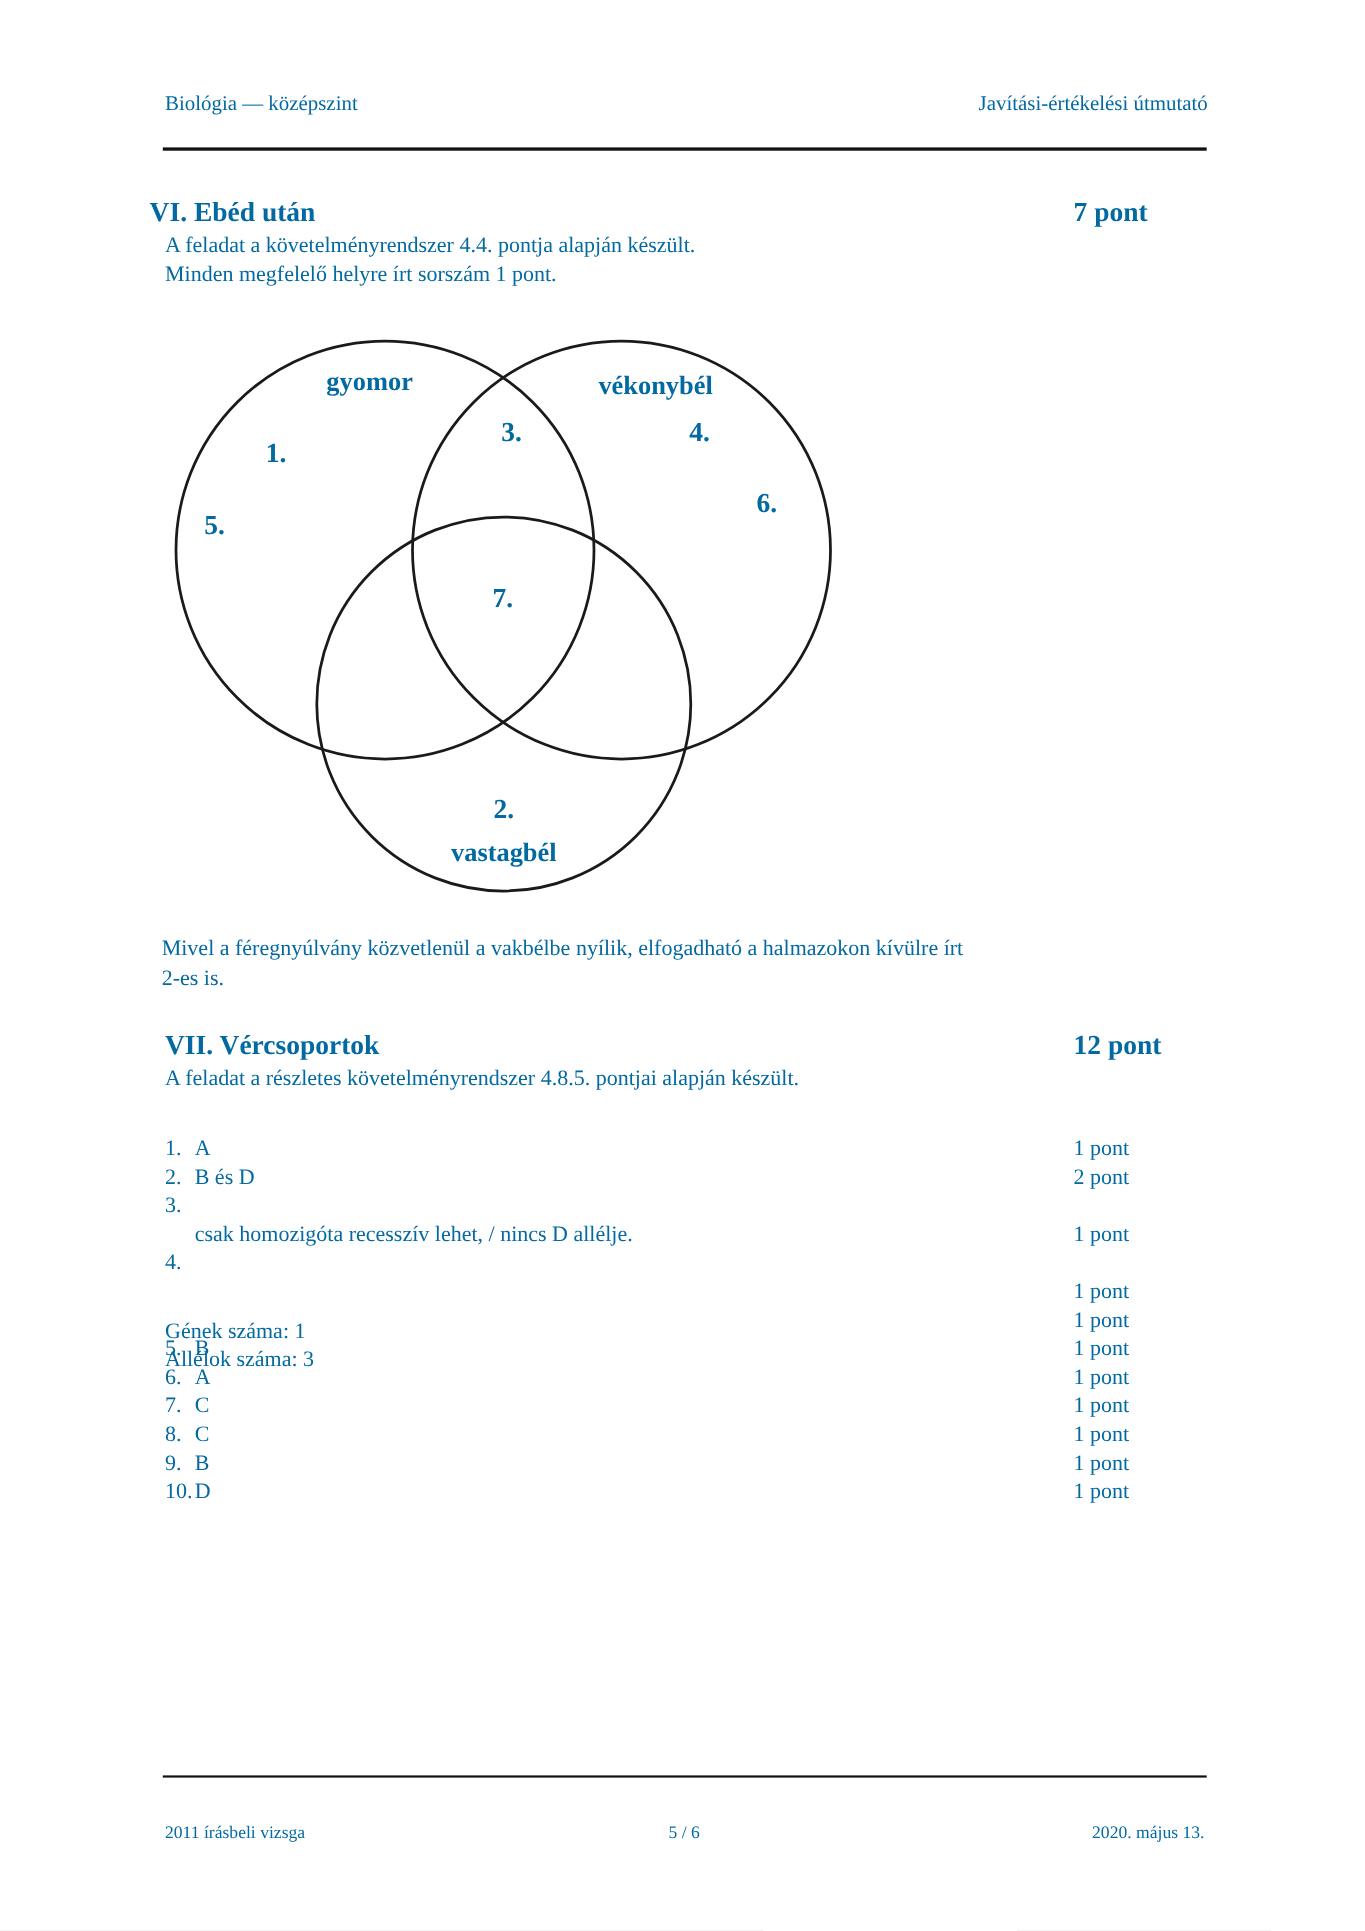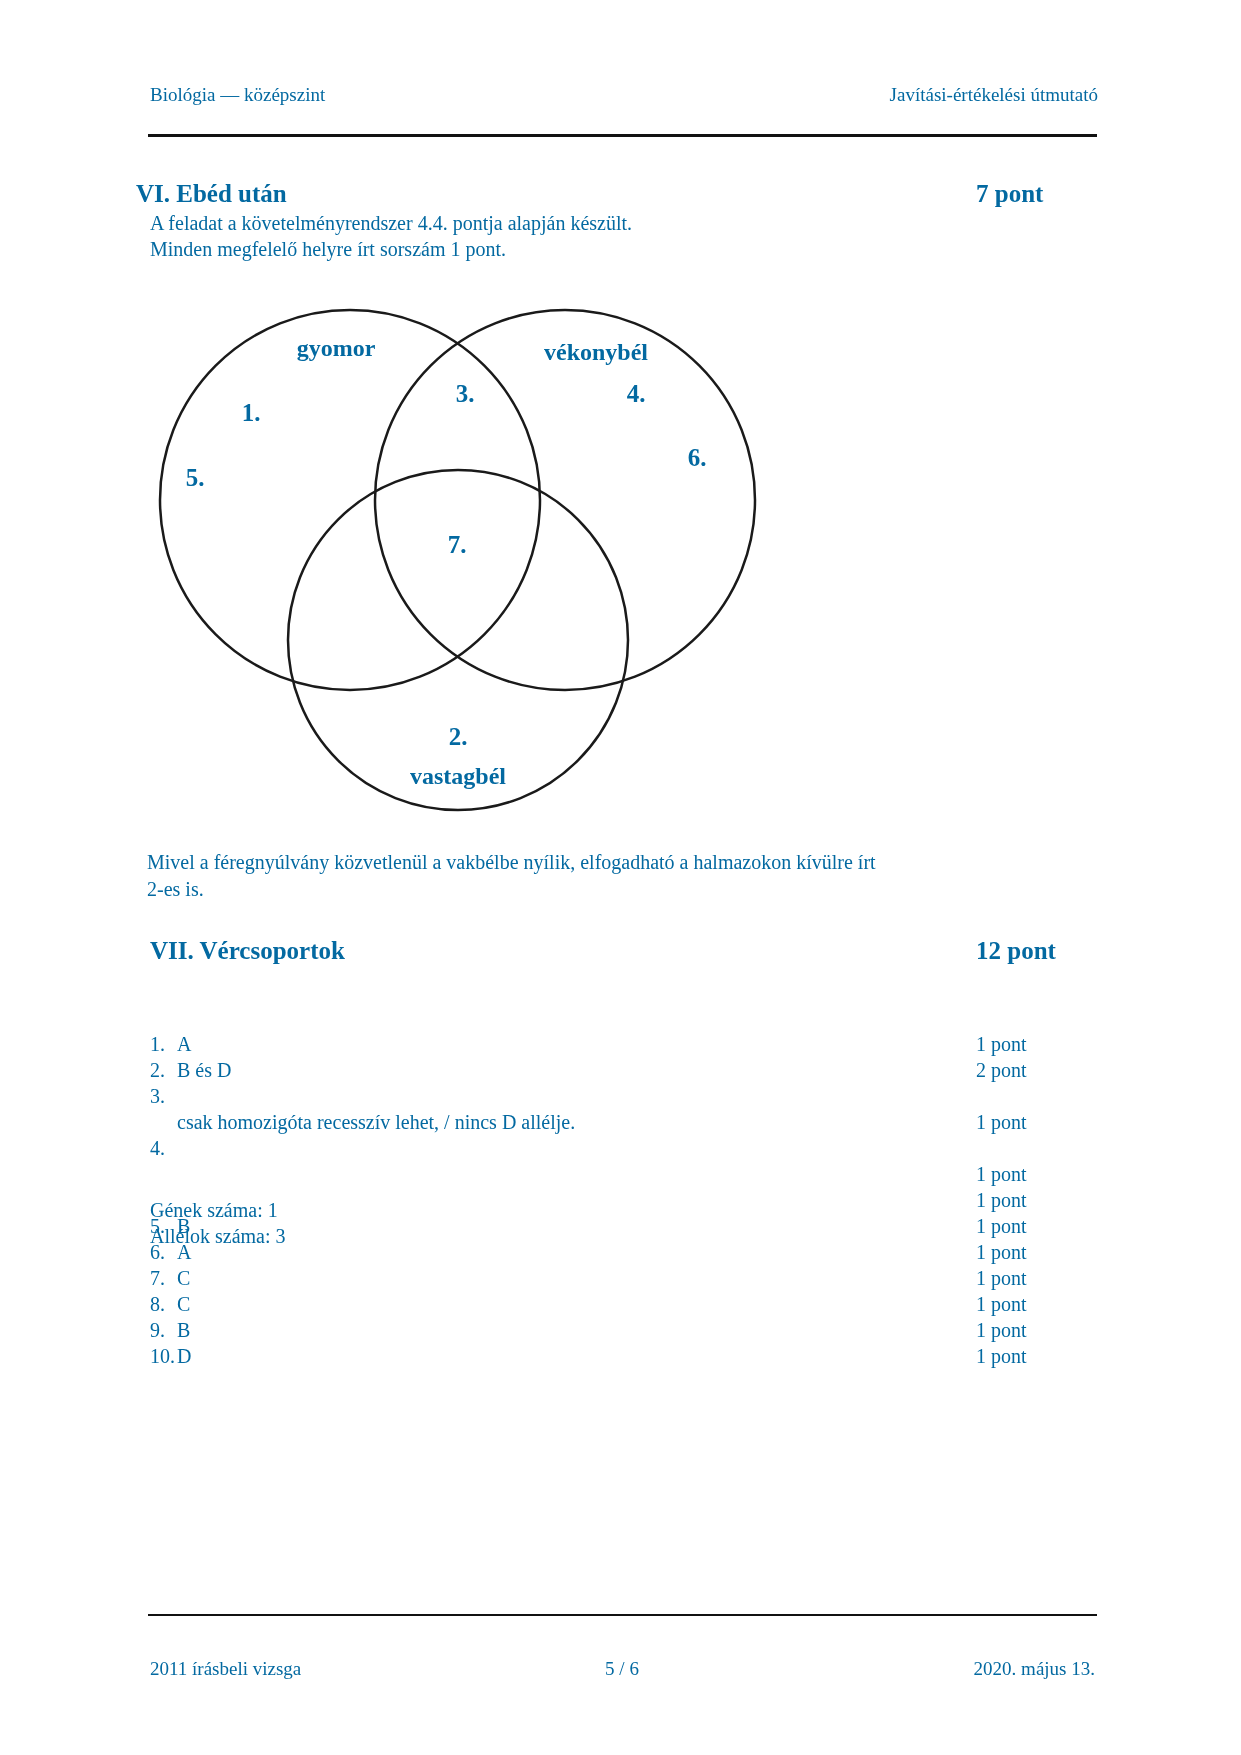--- a/index.html
+++ b/index.html
@@ -23,21 +23,21 @@
   .vnum {
     position:absolute; transform:translate(-50%,-50%);
     font-size:25px; font-weight:bold; white-space:nowrap;
   }
   .rows { position:absolute; left:150px; top:1031px; width:945px; }
   .row { position:relative; height:26px; line-height:26px; font-size:20px; }
   .row .num  { position:absolute; left:0; }
   .row .text { position:absolute; left:27px; white-space:nowrap; }
   .row .text.flush { left:0;margin-top:36px; }
   .row .pont { position:absolute; left:826px; }
-  .ftr { font-size:19px; }
+  .ftr { font-size:16px; }
 </style>
 </head>
 <body>
 
 <div class="page">
 
   <div class="abs hdr" style="left:150px; top:84px;">Biológia — középszint</div>
   <div class="abs hdr" style="right:143px; top:84px;">Javítási-értékelési útmutató</div>
   <div class="rule" style="left:148px; top:134px; width:949px; height:3px;"></div>
 
@@ -61,20 +61,21 @@
   <div class="vnum" style="left:697px; top:458px;">6.</div>
   <div class="vnum" style="left:457px; top:545px;">7.</div>
   <div class="vnum" style="left:458px; top:737px;">2.</div>
   <div class="vname" style="left:458px; top:776px;">vastagbél</div>
 
   <div class="abs ital" style="left:147px; top:851px;">Mivel a féregnyúlvány közvetlenül a vakbélbe nyílik, elfogadható a halmazokon kívülre írt</div>
   <div class="abs ital" style="left:147px; top:878px;">2-es is.</div>
 
   <div class="abs sec-title" style="left:150px; top:937px;">VII. Vércsoportok</div>
   <div class="abs sec-points" style="left:976px; top:937px;">12 pont</div>
+  <div class="abs ital" style="left:150px; top:969px;">A feladat a részletes követelményrendszer 4.8.5. pontjai alapján készült.</div>
 
   <div class="rows">
       <div class="row">
       <span class="num">1.</span>
       <span class="text">A</span>
       <span class="pont">1 pont</span>
     </div>
       <div class="row">
       <span class="num">2.</span>
       <span class="text">B és D</span>

